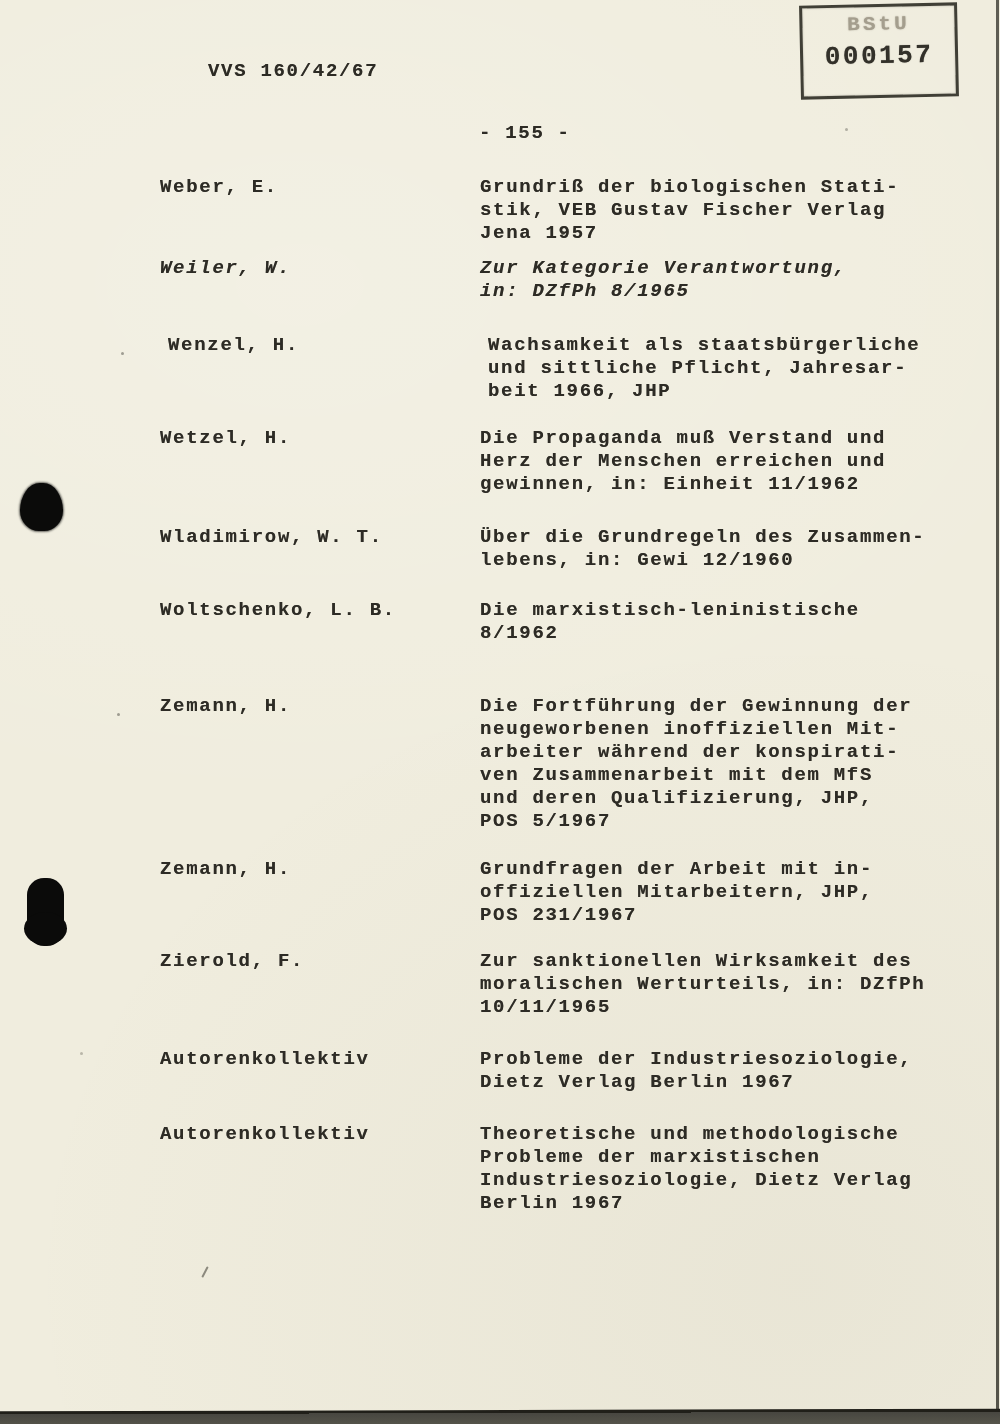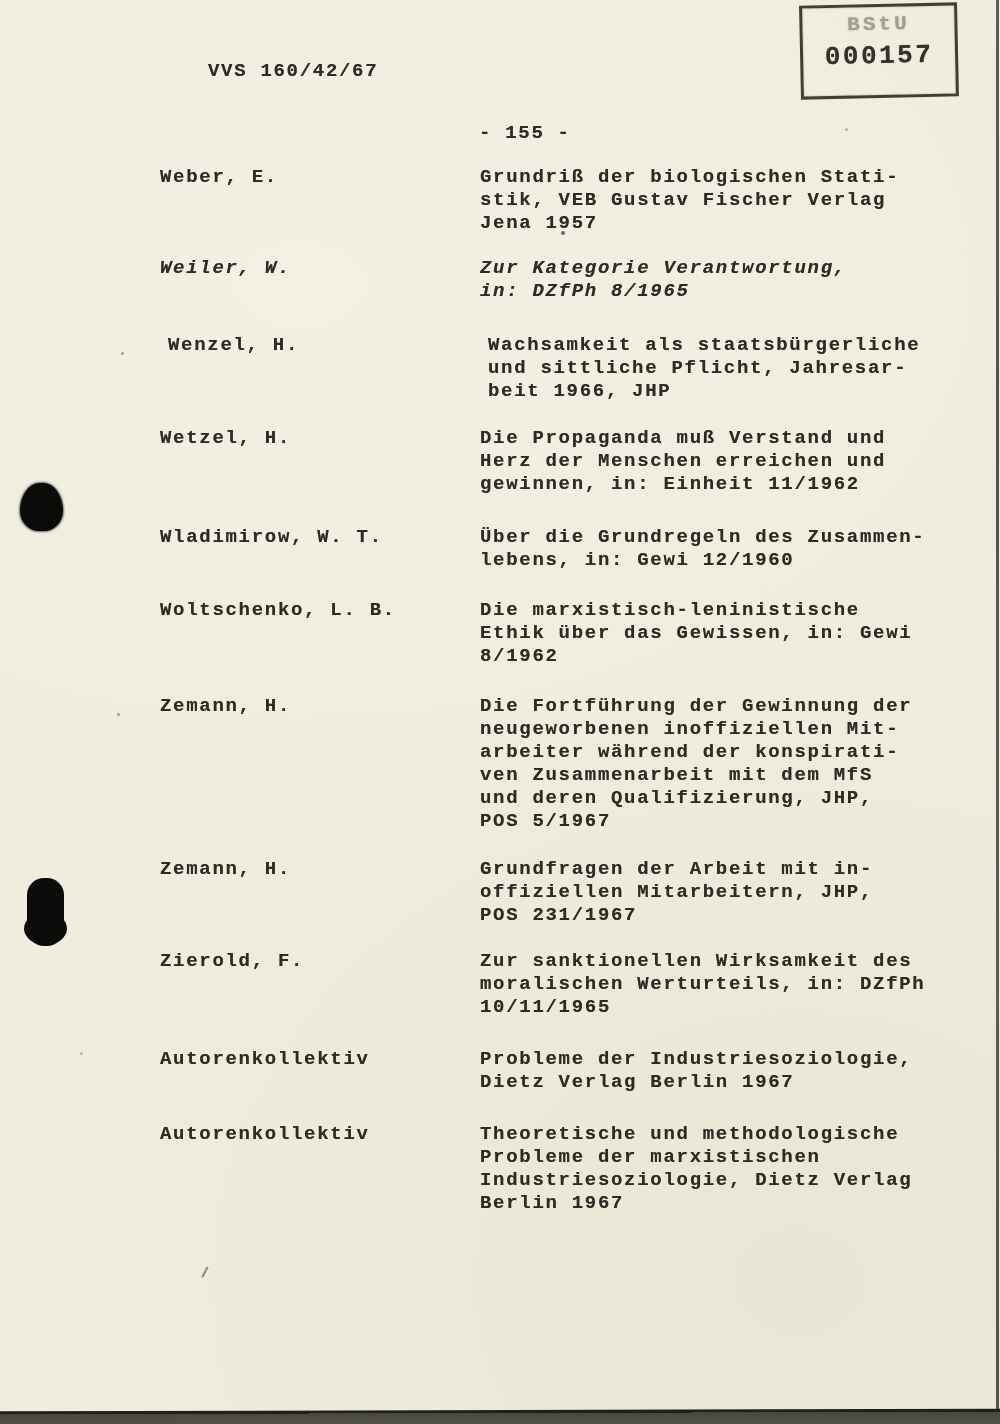--- a/index.html
+++ b/index.html
@@ -101,21 +101,21 @@
   <div class="typed classification">VVS 160/42/67</div>
 
   <div class="stamp">
     <div class="stamp-agency">BStU</div>
     <div class="stamp-number">000157</div>
   </div>
 
   <div class="typed page-number">- 155 -</div>
 
   <div id="entries">
-      <div class="entry" style="top: 166px;">
+      <div class="entry" style="top: 176px;">
         <div class="typed author">Weber, E.</div>
         <div class="desc">
           <div class="typed line">Grundriß der biologischen Stati-</div>
           <div class="typed line">stik, VEB Gustav Fischer Verlag</div>
           <div class="typed line">Jena 1957</div>
         </div>
       </div>
       <div class="entry" style="top: 257px; font-style: italic;">
         <div class="typed author">Weiler, W.</div>
         <div class="desc">
@@ -143,21 +143,20 @@
         <div class="typed author">Wladimirow, W. T.</div>
         <div class="desc">
           <div class="typed line">Über die Grundregeln des Zusammen-</div>
           <div class="typed line">lebens, in: Gewi 12/1960</div>
         </div>
       </div>
       <div class="entry" style="top: 599px;">
         <div class="typed author">Woltschenko, L. B.</div>
         <div class="desc">
           <div class="typed line">Die marxistisch-leninistische</div>
-          <div class="typed line">Ethik über das Gewissen, in: Gewi</div>
           <div class="typed line">8/1962</div>
         </div>
       </div>
       <div class="entry" style="top: 695px;">
         <div class="typed author">Zemann, H.</div>
         <div class="desc">
           <div class="typed line">Die Fortführung der Gewinnung der</div>
           <div class="typed line">neugeworbenen inoffiziellen Mit-</div>
           <div class="typed line">arbeiter während der konspirati-</div>
           <div class="typed line">ven Zusammenarbeit mit dem MfS</div>

